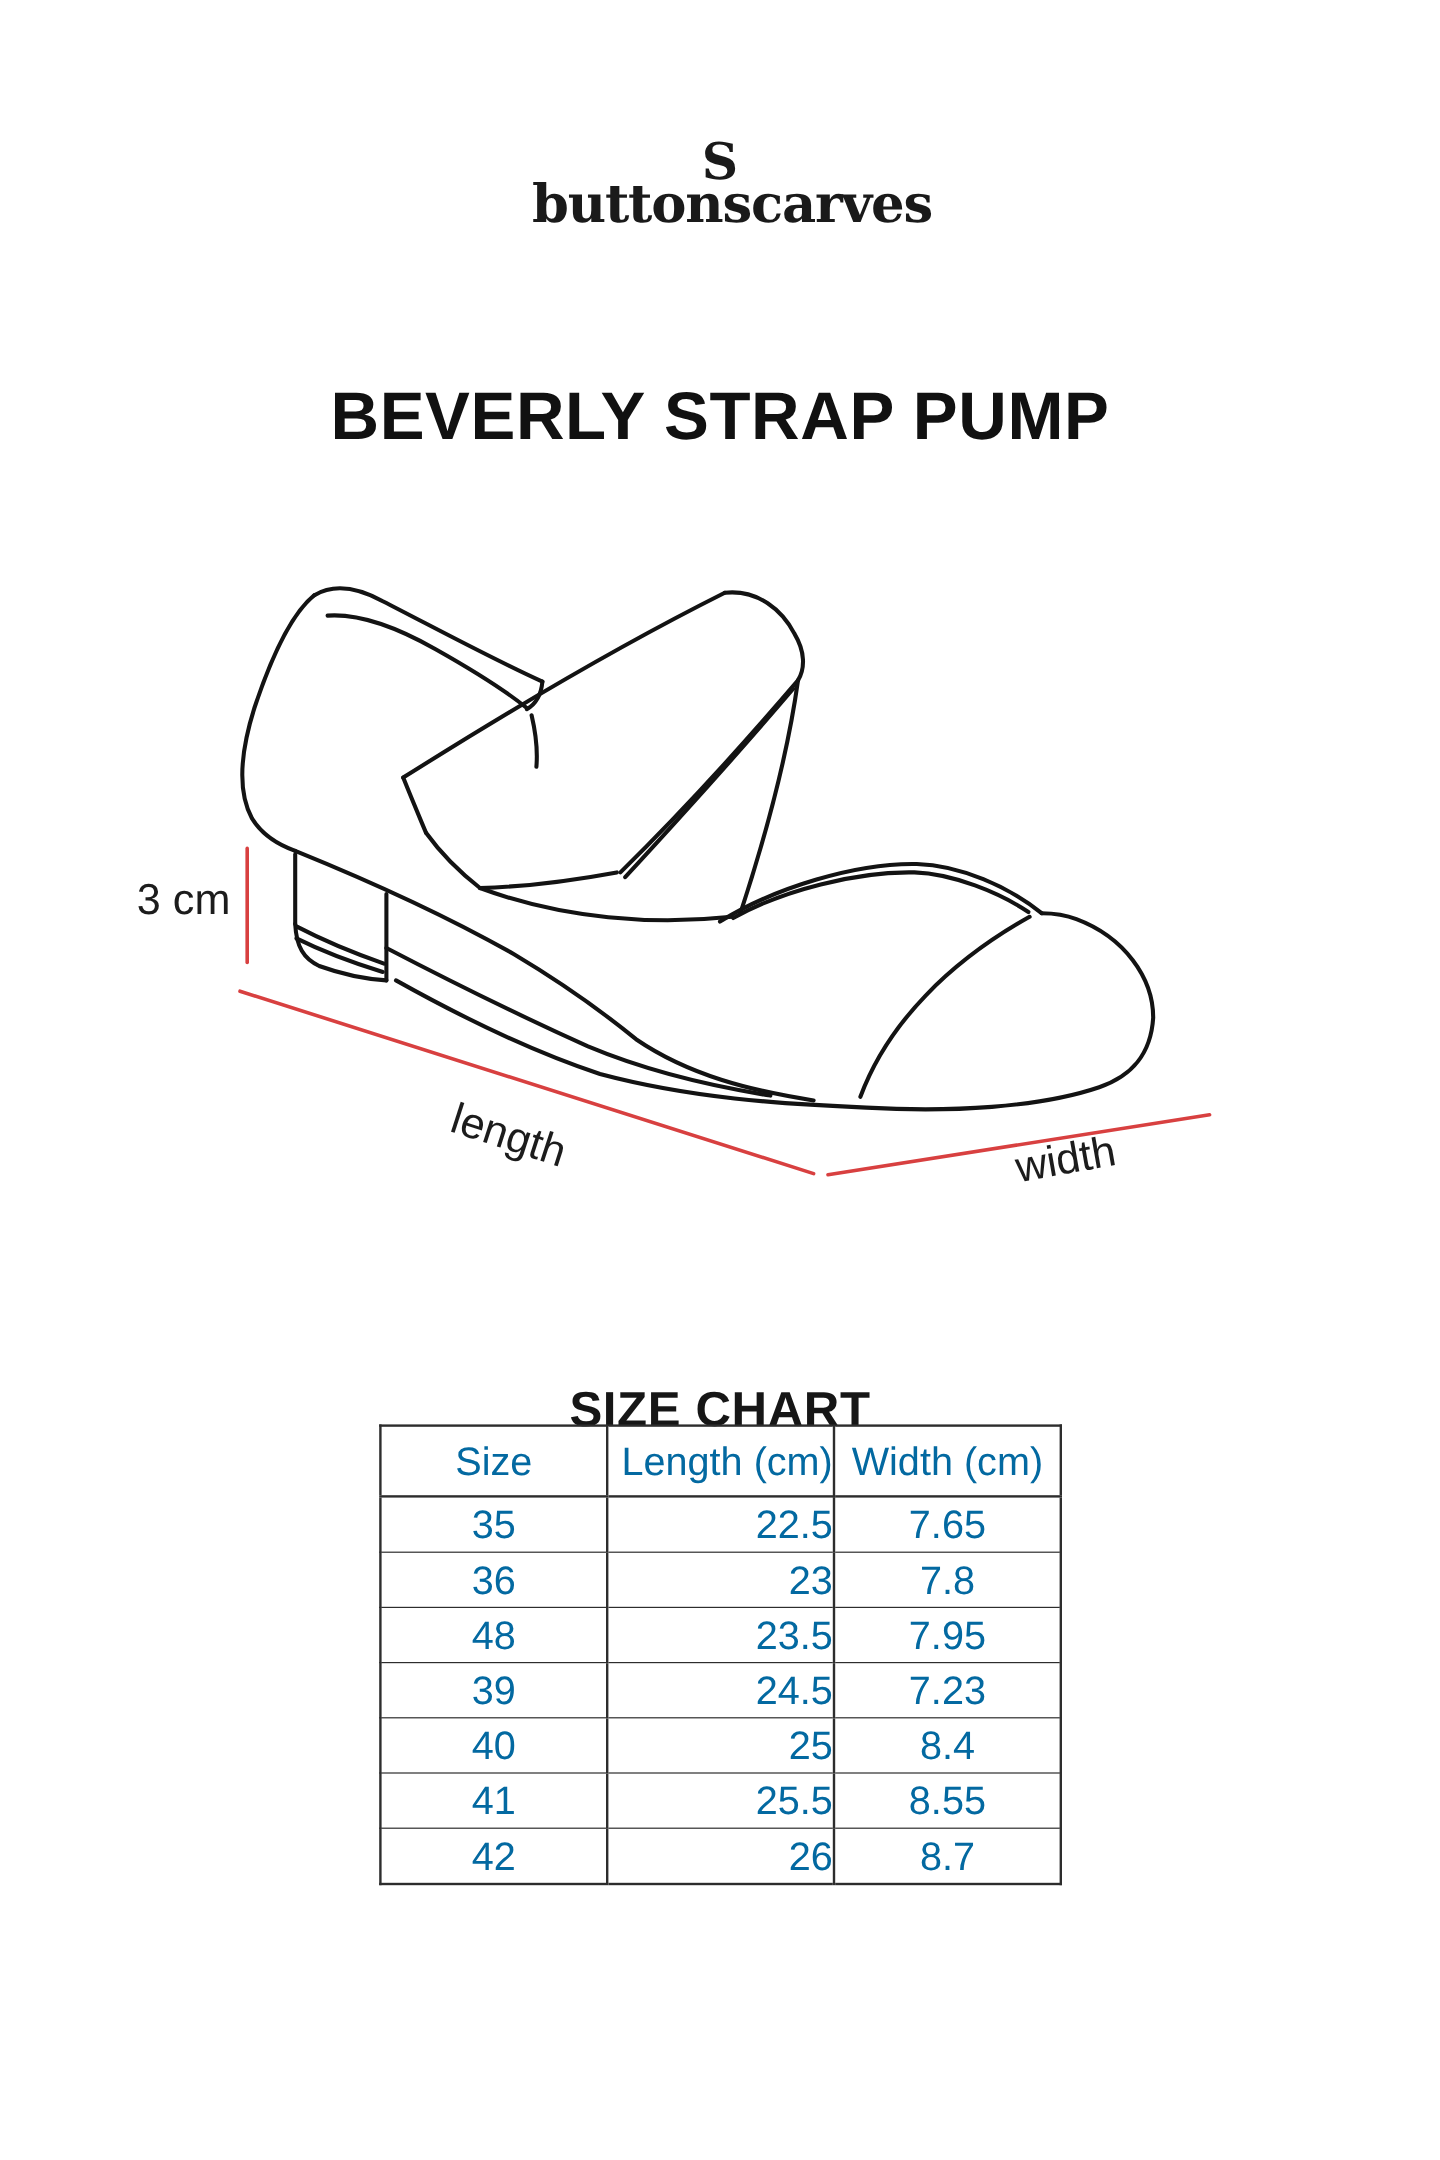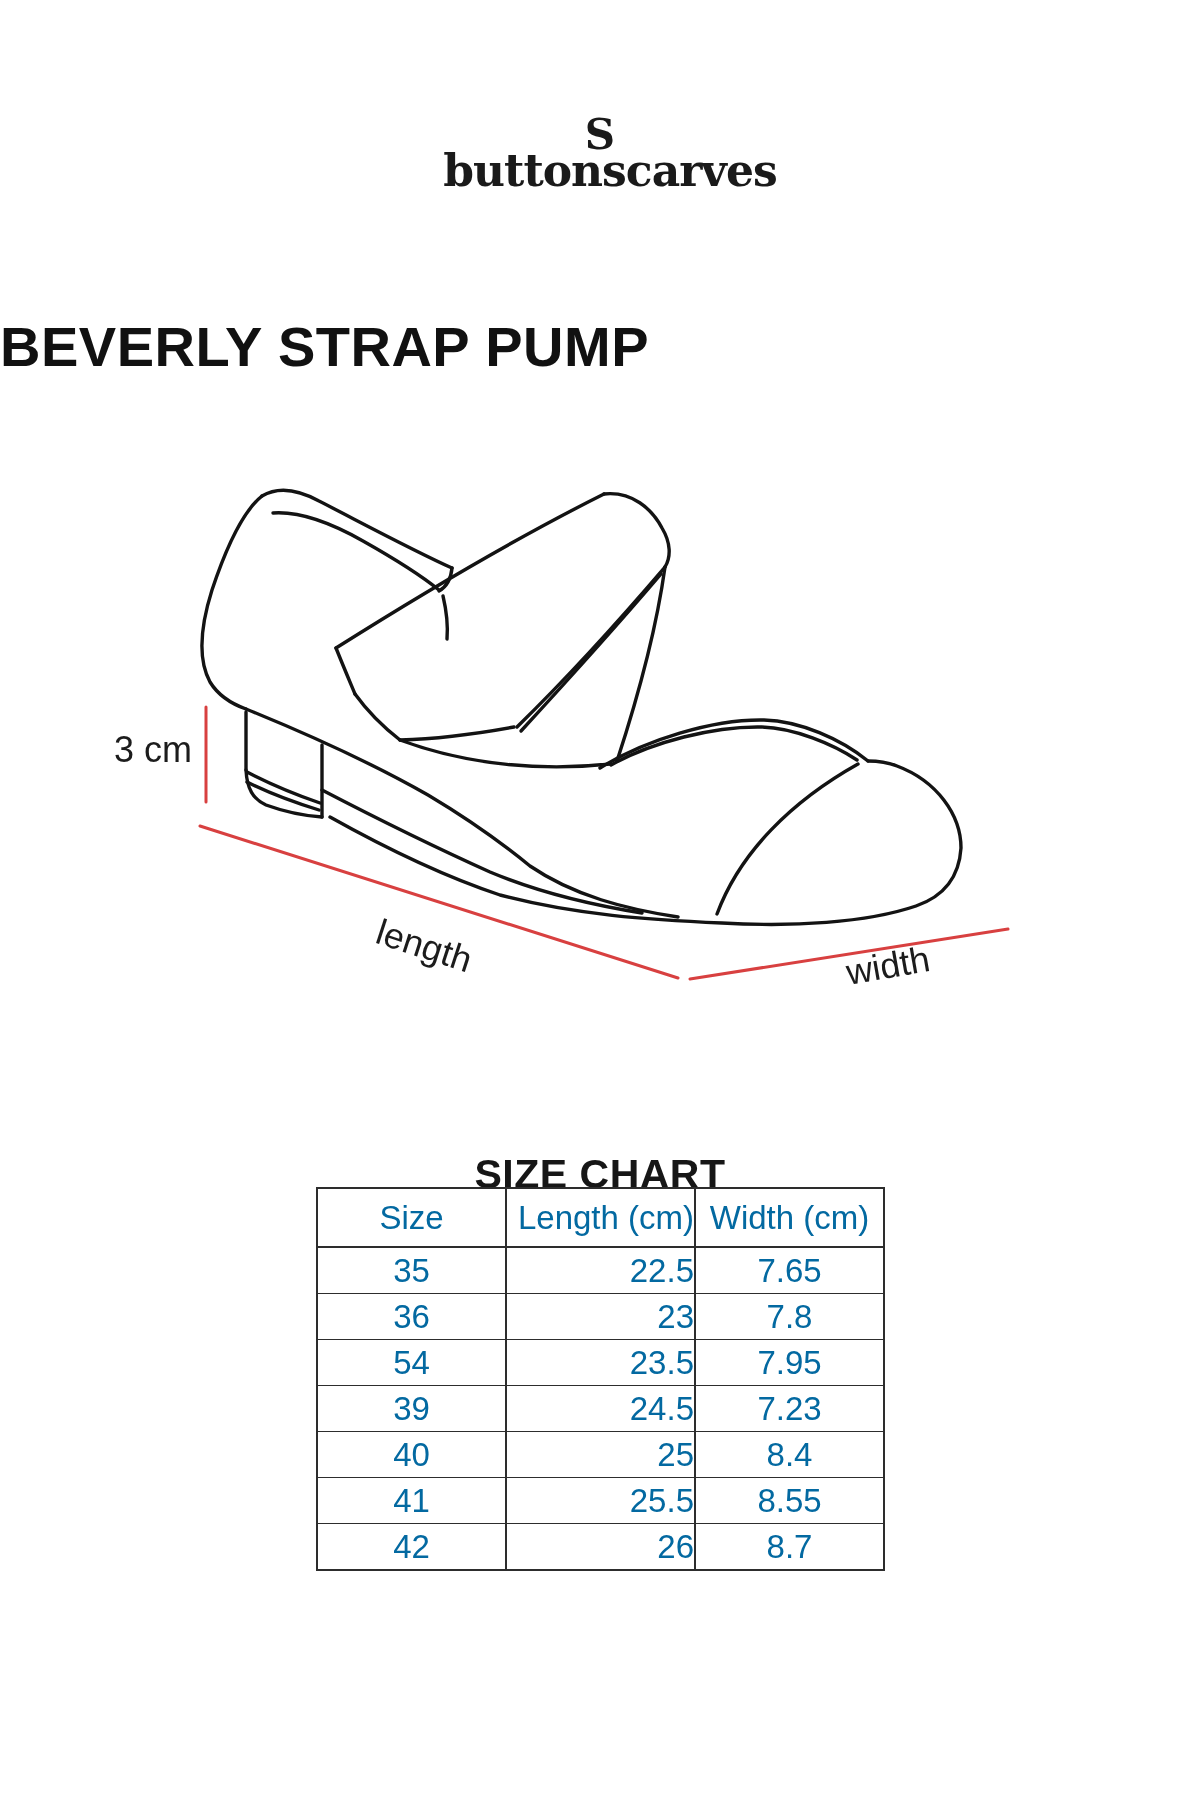--- a/index.html
+++ b/index.html
@@ -19,21 +19,21 @@
     line-height:1.15; letter-spacing:-1px; white-space:nowrap;margin-left:20px;
   }
   .button-holes {
     position:absolute; left:9px; top:19px; width:12px; height:12px;
     display:grid; grid-template-columns:repeat(2,1fr); grid-template-rows:repeat(2,1fr);
     gap:2px;
   }
   .button-holes span { width:3.5px; height:3.5px; background:#ffffff; border-radius:50%; }
   
   .title {
-    position:absolute; top:314px; left:0; width:100%; 
+    position:absolute; top:314px; left:0; width:100%; text-align:center;
     font-size:56px; font-weight:bold; letter-spacing:0.5px; color:#111111;
   }
   
   .diagram-svg { position:absolute; left:0; top:0; width:1200px; height:1800px; }
   .dim-label { position:absolute; font-size:36px; color:#1c1c1c; white-space:nowrap; }
   .label-heel { left:80px; top:729px; width:112px; text-align:right; }
   .label-length { left:424px; top:946px; transform:translate(-50%,-50%) rotate(18deg); }
   .label-width { left:888px; top:966px; transform:translate(-50%,-50%) rotate(-10deg); }
   
   .size-chart-title {
@@ -138,21 +138,21 @@
         <td>35</td>
         <td class="mid">22.5</td>
         <td>7.65</td>
       </tr>
       <tr>
         <td>36</td>
         <td class="mid">23</td>
         <td>7.8</td>
       </tr>
       <tr>
-        <td>54</td>
+        <td>48</td>
         <td class="mid">23.5</td>
         <td>7.95</td>
       </tr>
       <tr>
         <td>39</td>
         <td class="mid">24.5</td>
         <td>7.23</td>
       </tr>
       <tr>
         <td>40</td>

